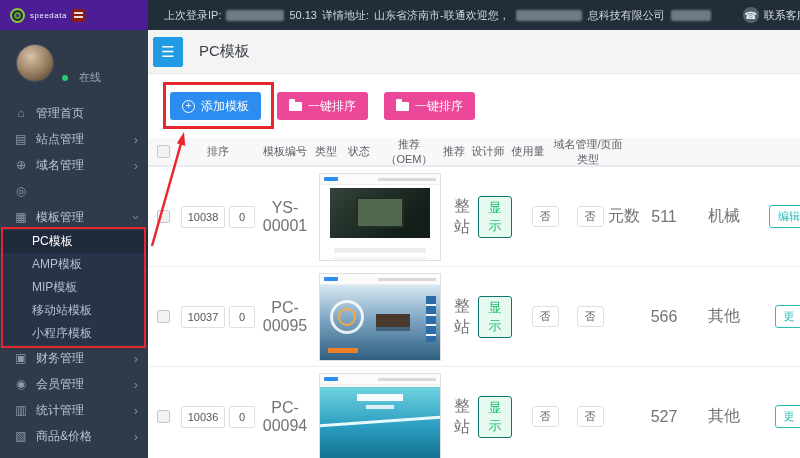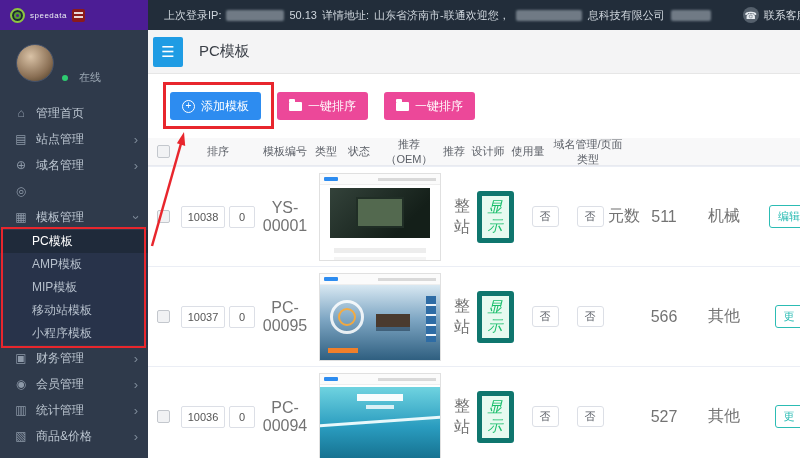--- a/index.html
+++ b/index.html
@@ -76,22 +76,22 @@
   .td { display:flex; align-items:center; justify-content:center; text-align:center; flex-shrink:0;
     padding:0 2px; overflow:hidden; }
   .col-check{width:30px} .col-sort{width:80px; gap:4px;} .col-code{width:54px}
   .col-thumb{width:136px} .col-type{width:28px} .col-status{width:38px}
   .col-oem{width:62px} .col-rec{width:28px} .col-designer{width:40px}
   .col-usage{width:40px} .col-cat{width:80px} .col-edit{width:50px}
   .checkbox { width:13px; height:13px; border:1px solid #c3c7cd; background:#f1f2f4; border-radius:2px; cursor:pointer; }
   .sort-input { width:44px; height:22px; border:1px solid #dcdfe6; border-radius:2px; text-align:center;
     font-size:11px; color:#555; font-family:"Liberation Sans","DejaVu Sans",sans-serif; }
   .sort-input.small { width:26px; }
-  .badge-green { background:#e7faf0; color:#19be6b; border:5px solid #0f766e; border-radius:3px;
-    font-size:15px; padding:2px 6px; cursor:pointer;font-style:italic; }
+  .badge-green { background:#e7faf0; color:#19be6b; border:1px solid #0f766e; border-radius:3px;
+    font-size:13px; padding:2px 6px; cursor:pointer; }
   .mini-btn { border:1px solid #dcdfe6; background:#fff; color:#5a5e66; font-size:11px;
     padding:2px 7px; border-radius:3px; cursor:pointer; }
   .edit-btn { border:1px solid #2cbcb4; color:#2cbcb4; background:#fff; font-size:11px;
     padding:3px 8px; border-radius:3px; cursor:pointer; white-space:nowrap; }
   .cell-text { color:#737373; font-size:16px; }
 
   
   .thumb { width:122px; height:88px; border:1px solid #e0e0e0; background:#fff; position:relative; overflow:hidden; cursor:pointer; }
   .tnav { position:absolute; top:0; left:0; right:0; height:11px; background:#fbfbfb; border-bottom:1px solid #eee; }
   .tnav::before { content:""; position:absolute; left:4px; top:3px; width:14px; height:4px; background:#2d8cf0; border-radius:1px; }

